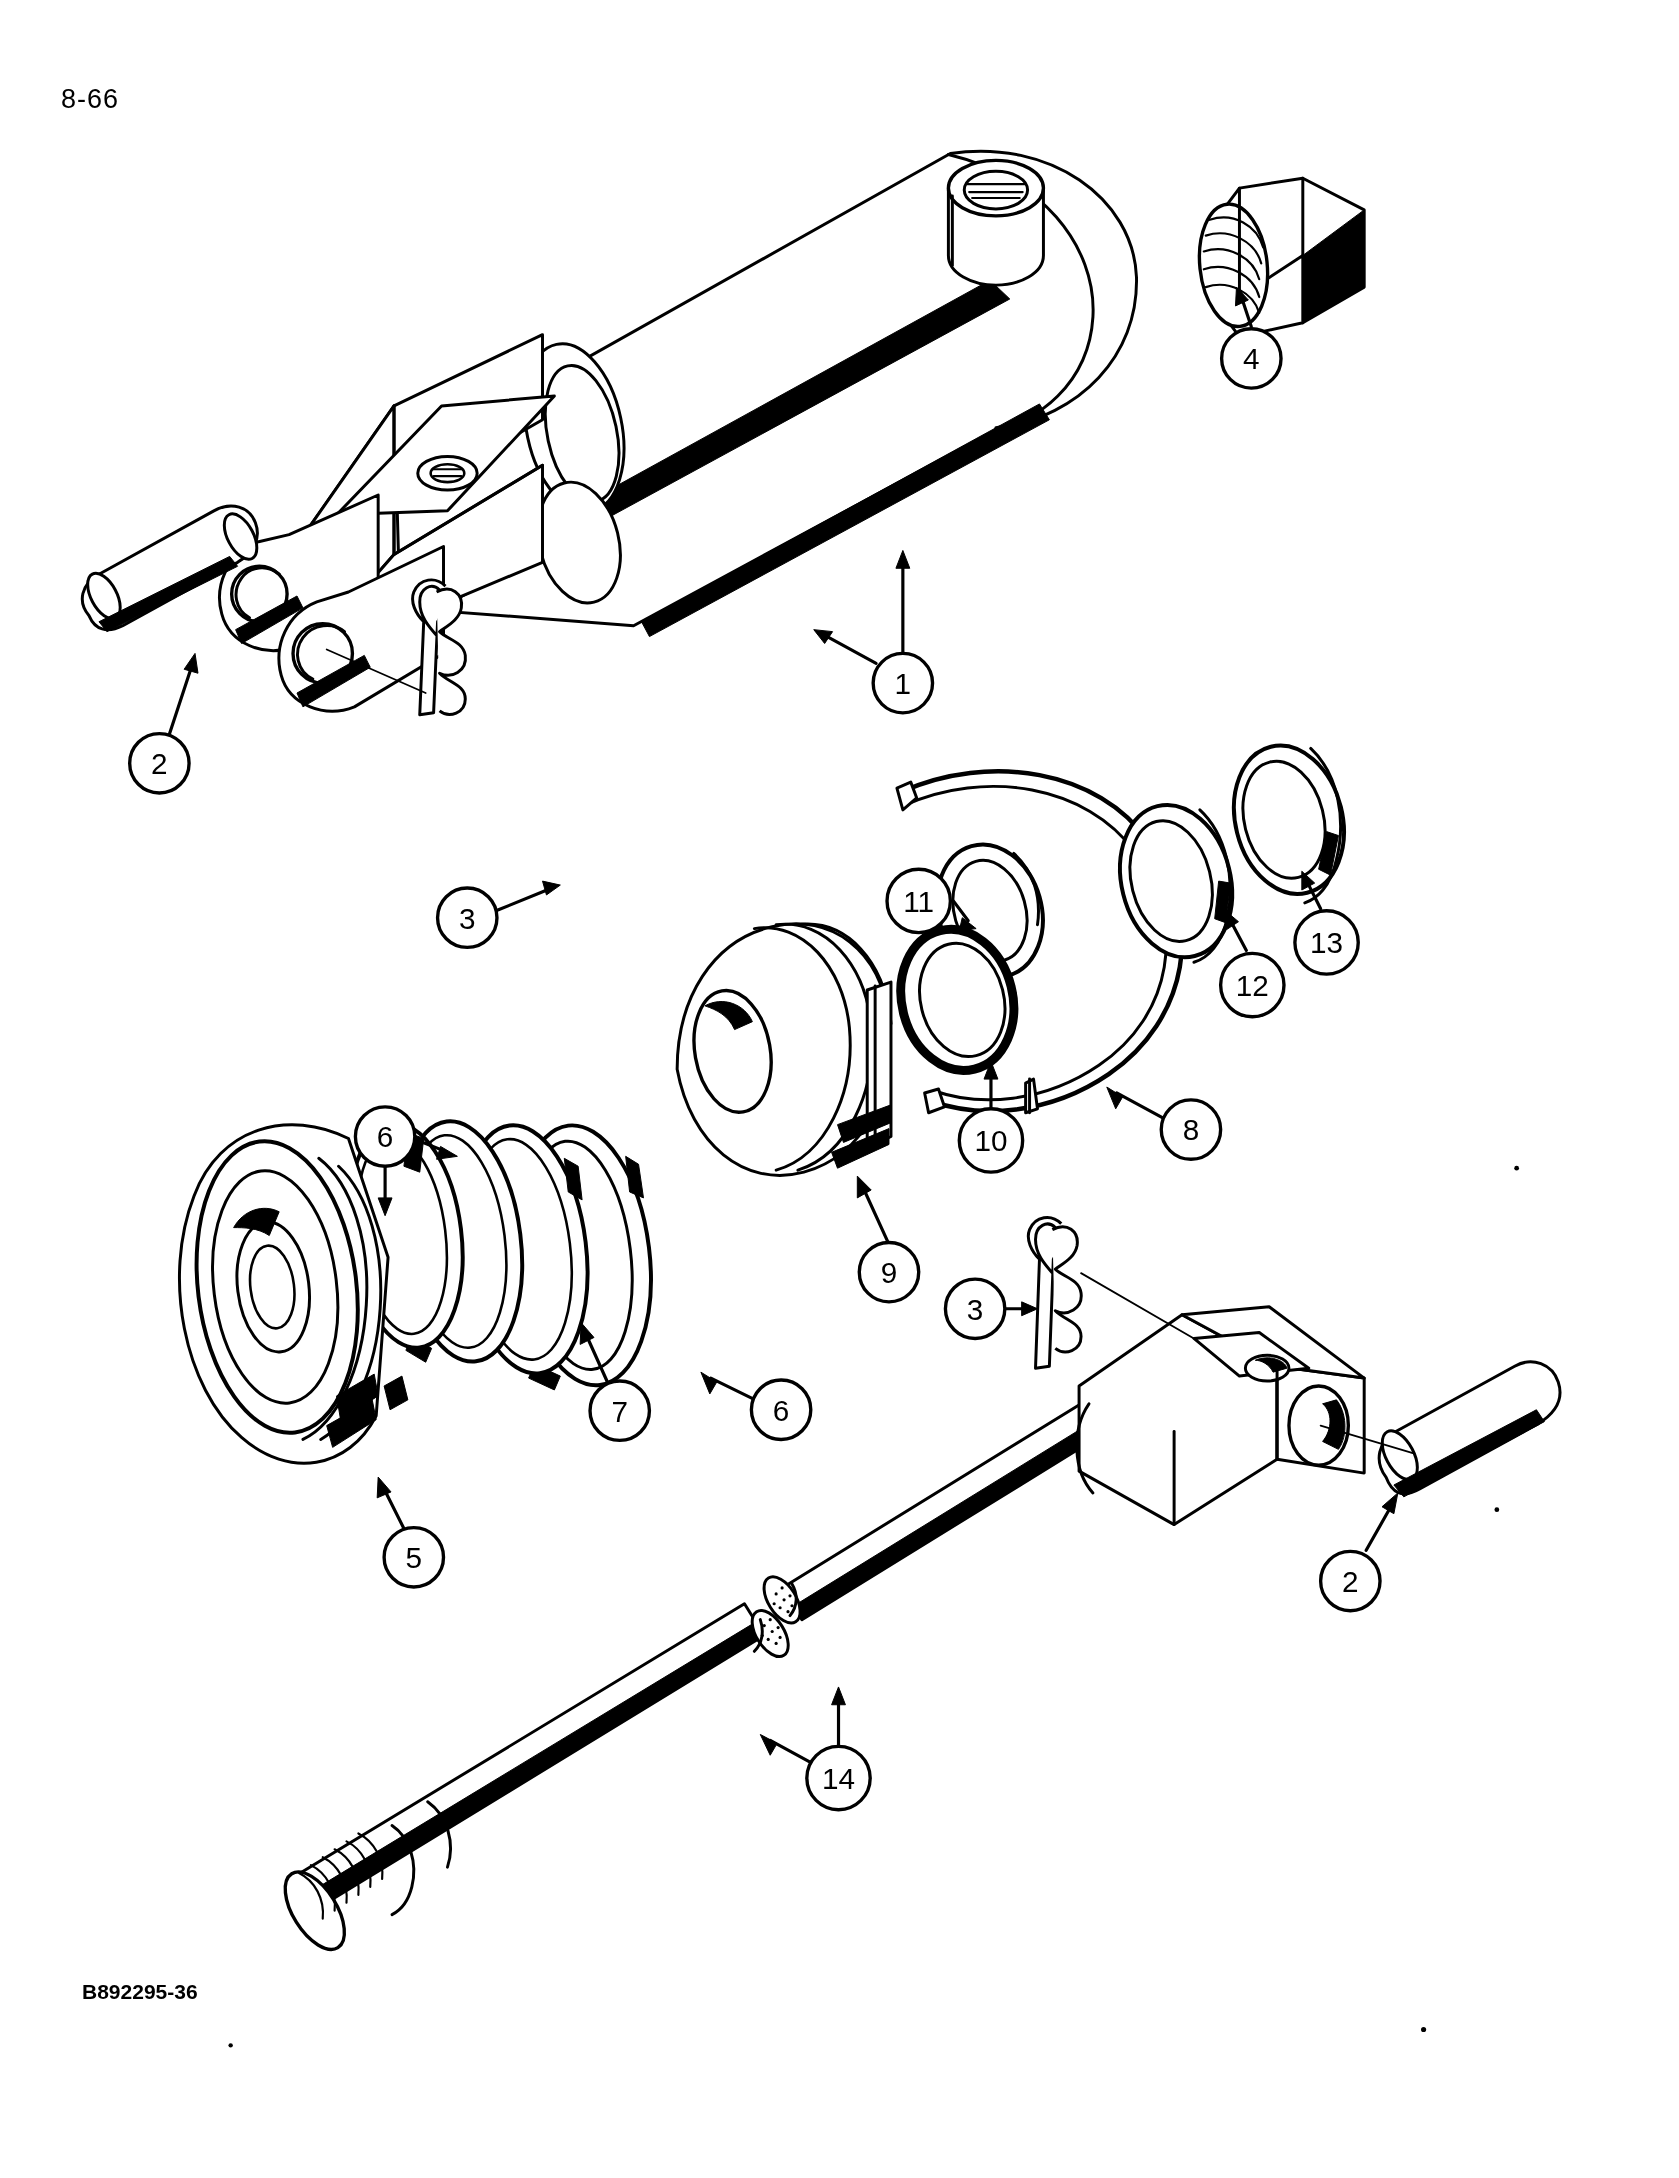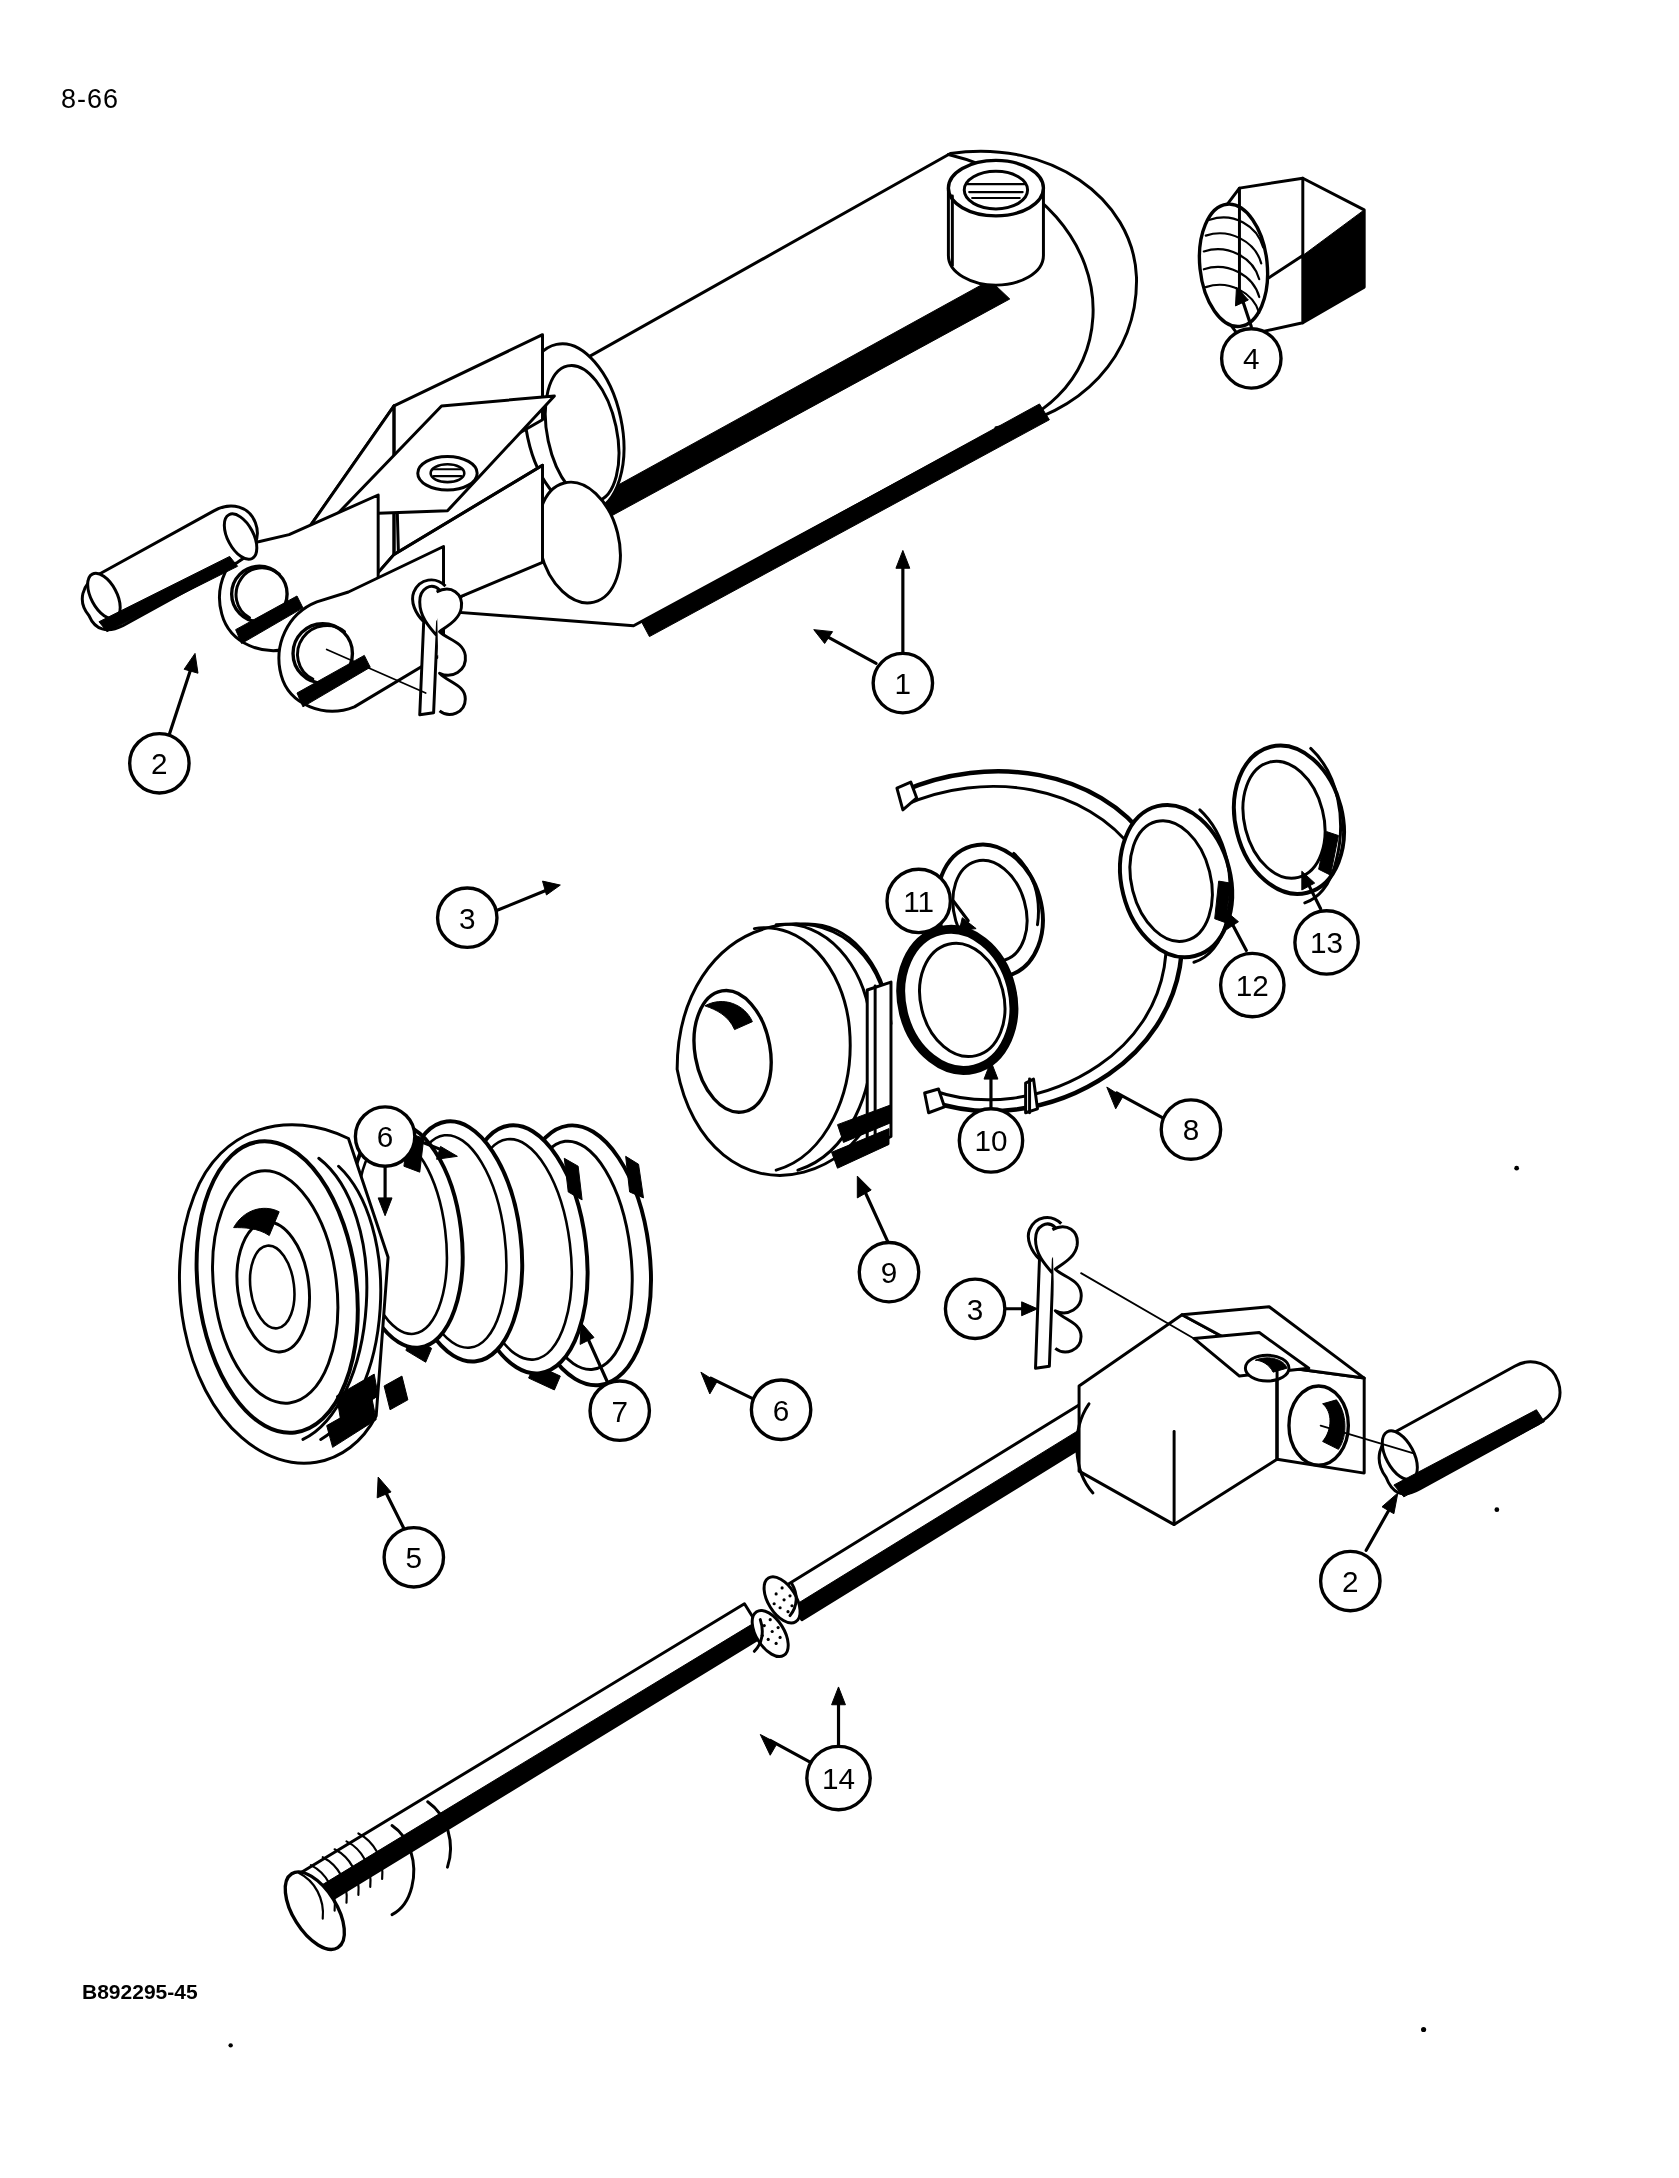--- a/index.html
+++ b/index.html
@@ -494,16 +494,16 @@
           </g>
           <g>
             <circle cx="847" cy="1796" r="32" class="bub"></circle>
             <text x="847" y="1807" class="bubtxt">14</text>
           </g>
         </g>
 
   </svg>
   </div>
 
-  <div id="figure-caption">B892295-45</div>
+  <div id="figure-caption">B892295-36</div>
 
 </div>
 
 
 </body></html>

